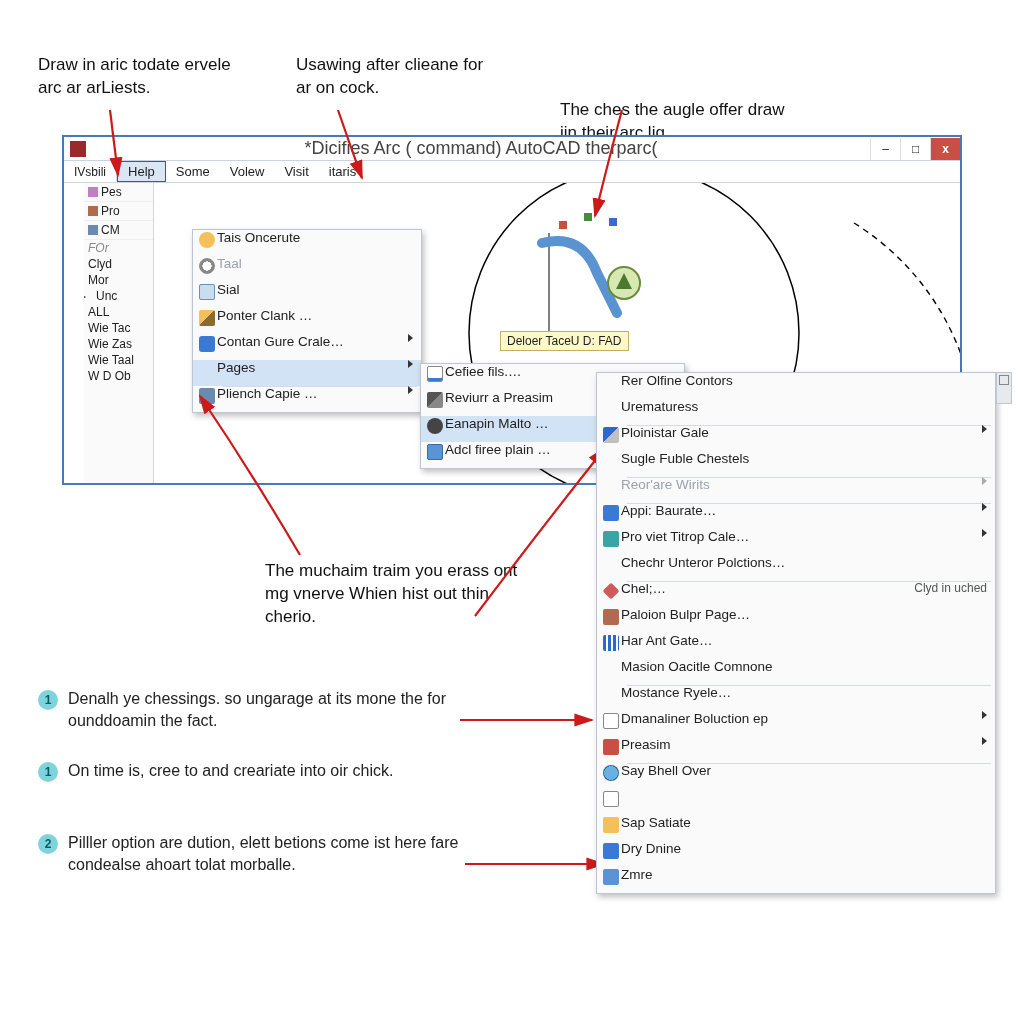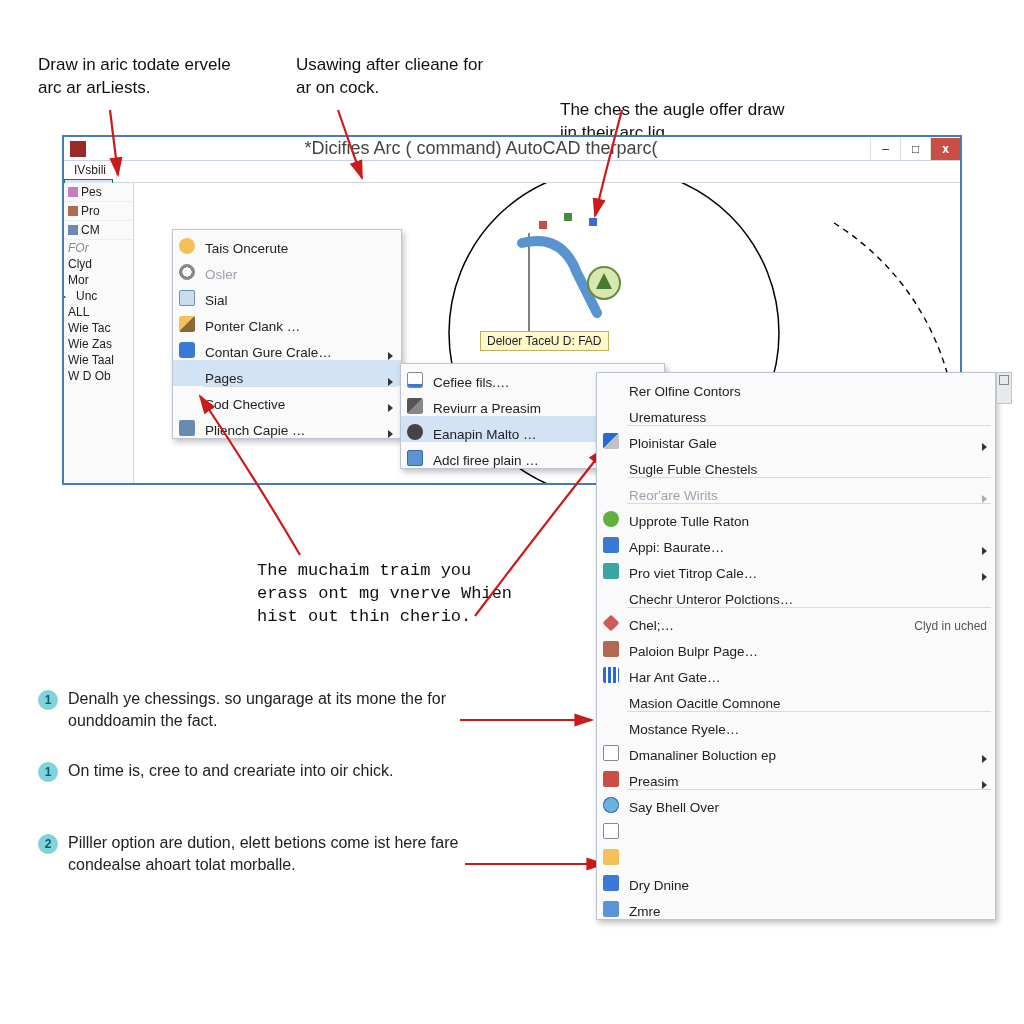--- a/index.html
+++ b/index.html
@@ -9,38 +9,38 @@
   .callout { position: absolute; font-size: 17px; line-height: 1.35; color: #111; }
   
   
   .app-window { position: absolute; left: 62px; top: 135px; width: 900px; height: 350px; border: 2px solid #4a79b8; background: #fff; }
   .titlebar { height: 24px; background: #fff; display: flex; align-items: center; border-bottom: 1px solid #c9d4e2; }
   .titlebar-title { flex: 1; text-align: center; font-size: 18px; color: #444; }
   .win-controls { display: flex; }
   .win-btn { width: 30px; height: 22px; display: flex; align-items: center; justify-content: center; font-size: 12px; border-left: 1px solid #ddd; }
   .win-close { background: #c94f44; color: #fff; font-weight: bold; }
   
-  .menubar { height: 22px; display: flex; align-items: flex-start; border-bottom: 1px solid #d0d6de; font-size: 13px; flex-direction: column; }
+  .menubar { height: 22px; display: flex; align-items: center; border-bottom: 1px solid #d0d6de; font-size: 13px; }
   .menubar-item { padding: 2px 10px; display: flex; align-items: center; }
   .menubar-item.first { border-right: 1px solid #d0d6de; font-size: 12px; }
   .menubar-item.open { background: #dbe6f4; border: 1px solid #0f766e; }
   
-  .app-body { position: relative; height: calc(100% - 46px); display: flex; }
+  .app-body { position: relative; height: calc(100% - 46px); display: flex; margin-left: 20px; }
   .sidebar { width: 70px; border-right: 1px solid #d0d6de; background: #fafafa; font-size: 12px; overflow: hidden; }
   .sidebar-tabs { display: flex; flex-direction: column; }
   .sidebar-tab { padding: 2px 4px; border-bottom: 1px solid #eee; display: flex; align-items: center; gap: 3px; }
   .side-icon { width: 10px; height: 10px; display: inline-block; }
   .sidebar-list { font-size: 12px; }
   .sidebar-list div { padding: 1px 4px; }
   
   .canvas { flex: 1; position: relative; background: #fff; }
   
   
   .menu { position: absolute; background: #fafafa; border: 1px solid #bcc6d2; box-shadow: 2px 3px 6px rgba(0,0,0,0.25); font-size: 13.5px; z-index: 10; }
-  .menu-item { display: flex; align-items: flex-end; height: 26px; padding: 0 8px 0 4px; gap: 8px; position: relative; }
+  .menu-item { display: flex; align-items: flex-start; height: 26px; padding: 0 8px 0 4px; position: relative; }
   .menu-item.hover { background: #d3e3f6; }
   .menu-item.sep-after::after { content: ""; position: absolute; left: 30px; right: 4px; bottom: -1px; border-bottom: 1px solid #d6dbe2; }
   .menu-icon { width: 20px; height: 20px; display: flex; align-items: center; justify-content: center; }
   .menu-label { flex: 1; white-space: nowrap; }
   .menu-label.dim { color: #9aa2ad; }
   .menu-arrow { width: 0; height: 0; border-top: 4px solid transparent; border-bottom: 4px solid transparent; border-left: 5px solid #333; margin-left: 10px; }
   .menu-hint { color: #555; font-size: 12px; margin-left: 14px; }
   
   .menu1 { left: 108px; top: 46px; width: 230px; }
   .menu2 { left: 336px; top: 180px; width: 265px; }
@@ -76,21 +76,21 @@
   .ic-globe { background: radial-gradient(circle,#6ab0e0 60%,#2a6aa0 62%); border-radius:50%; }
   .ic-music { background:#fff; border:1px solid #888; position:relative; }
   .ic-drive { background:#3a7ad6; }
 </style>
 </head>
 <body>
 
 <div class="callout" style="left:38px; top:54px; width:210px;">Draw in aric todate ervele arc ar arLiests.</div>
 <div class="callout" style="left:296px; top:54px; width:200px;">Usawing after clieane for ar on cock.</div>
 <div class="callout" style="left:560px; top:54px; width:230px;margin-top:45px;">The ches the augle offer draw iin their arc lig.</div>
-<div class="callout" style="left:257px; top:560px; width:260px;font-family:Liberation Mono, monospace;">The muchaim traim you erass ont mg vnerve Whien hist out thin cherio.</div>
+<div class="callout" style="left:265px; top:560px; width:260px;">The muchaim traim you erass ont mg vnerve Whien hist out thin cherio.</div>
 
 <div class="app-window">
   <div class="titlebar">
     <span style="width:16px;height:16px;background:#9a2a2a;margin:0 6px;"></span>
     <span class="titlebar-title">*Dicifies Arc ( command)   AutoCAD   therparc(</span>
     <div class="win-controls">
       <div class="win-btn">–</div>
       <div class="win-btn">□</div>
       <div class="win-btn win-close">x</div>
     </div>
@@ -155,21 +155,21 @@
       <div class="menu-item">
           <span class="menu-icon">
             <span class="ic" style="background:#f4c05a;border-radius:50%"></span>
           </span>
           <span class="menu-label">Tais Oncerute</span>
         </div>
       <div class="menu-item">
           <span class="menu-icon">
             <span class="ic ic-clock"></span>
           </span>
-          <span class="menu-label dim">Osler</span>
+          <span class="menu-label dim">Taal</span>
         </div>
       <div class="menu-item">
           <span class="menu-icon">
             <span class="ic ic-box"></span>
           </span>
           <span class="menu-label">Sial</span>
         </div>
       <div class="menu-item">
           <span class="menu-icon">
             <span class="ic ic-pencil"></span>
@@ -182,25 +182,20 @@
           </span>
           <span class="menu-label">Contan Gure Crale…</span>
           <span class="menu-arrow"></span>
         </div>
       <div class="menu-item hover sep-after">
           <span class="menu-icon"></span>
           <span class="menu-label">Pages</span>
           <span class="menu-arrow"></span>
         </div>
       <div class="menu-item">
-          <span class="menu-icon"></span>
-          <span class="menu-label">Sod Chective</span>
-          <span class="menu-arrow"></span>
-        </div>
-      <div class="menu-item">
           <span class="menu-icon">
             <span class="ic" style="background:#6a8ab0"></span>
           </span>
           <span class="menu-label">Pliench Capie …</span>
           <span class="menu-arrow"></span>
         </div>
     </div>
 
     <div class="menu menu2">
       <div class="menu-item">
@@ -253,26 +248,20 @@
       <span class="menu-icon"></span>
       <span class="menu-label">Sugle Fuble Chestels</span>
     </div>
   <div class="menu-item sep-after">
       <span class="menu-icon"></span>
       <span class="menu-label dim">Reor'are Wirits</span>
       <span class="menu-arrow" style="border-left-color:#aaa"></span>
     </div>
   <div class="menu-item">
       <span class="menu-icon">
-        <span class="ic ic-green"></span>
-      </span>
-      <span class="menu-label">Upprote Tulle Raton</span>
-    </div>
-  <div class="menu-item">
-      <span class="menu-icon">
         <span class="ic ic-blue"></span>
       </span>
       <span class="menu-label">Appi: Baurate…</span>
       <span class="menu-arrow"></span>
     </div>
   <div class="menu-item">
       <span class="menu-icon">
         <span class="ic ic-teal"></span>
       </span>
       <span class="menu-label">Pro viet Titrop Cale…</span>
@@ -331,20 +320,21 @@
     </div>
   <div class="menu-item">
       <span class="menu-icon">
         <span class="ic ic-music"></span>
       </span>
     </div>
   <div class="menu-item">
       <span class="menu-icon">
         <span class="ic" style="background:#f4c05a"></span>
       </span>
+      <span class="menu-label">Sap Satiate</span>
     </div>
   <div class="menu-item">
       <span class="menu-icon">
         <span class="ic ic-drive"></span>
       </span>
       <span class="menu-label">Dry Dnine</span>
     </div>
   <div class="menu-item">
       <span class="menu-icon">
         <span class="ic" style="background:#5a94d6"></span>

